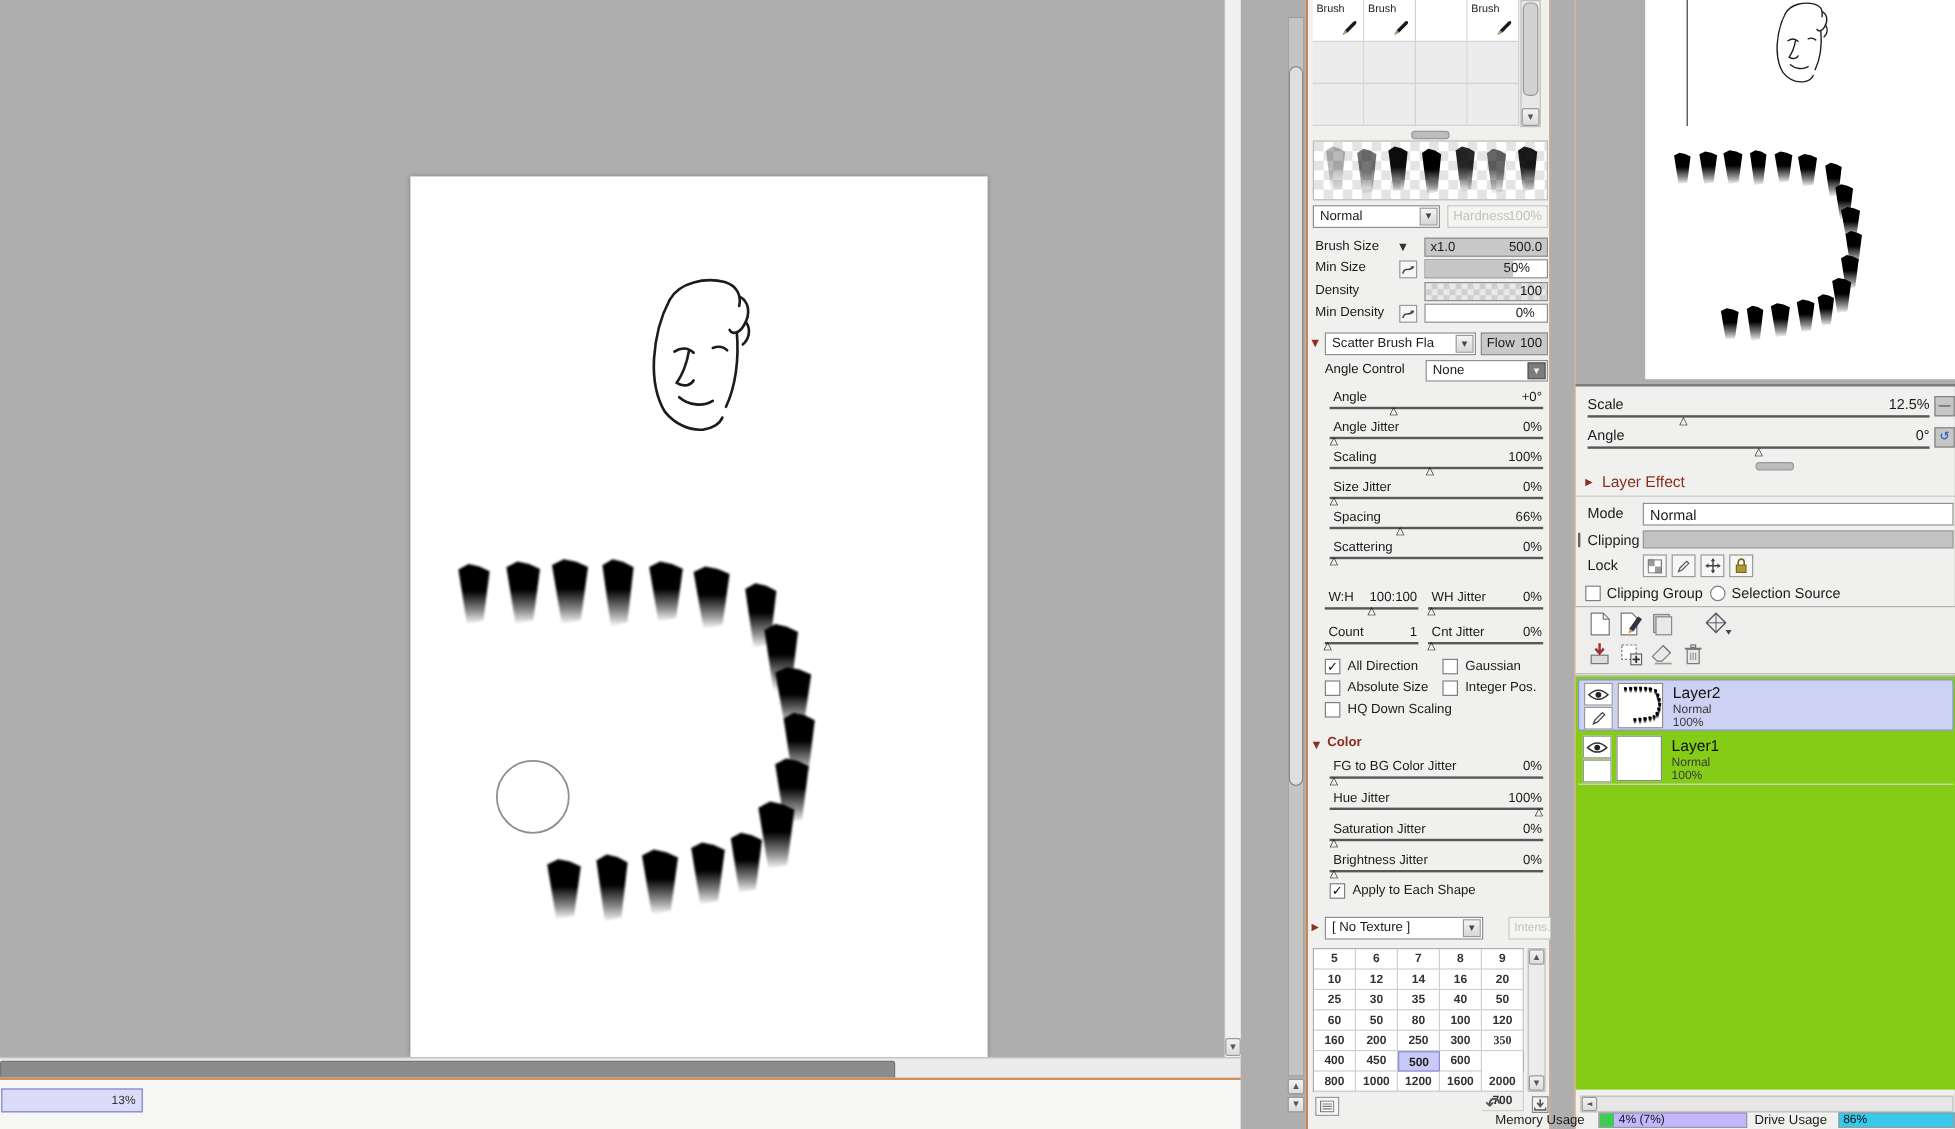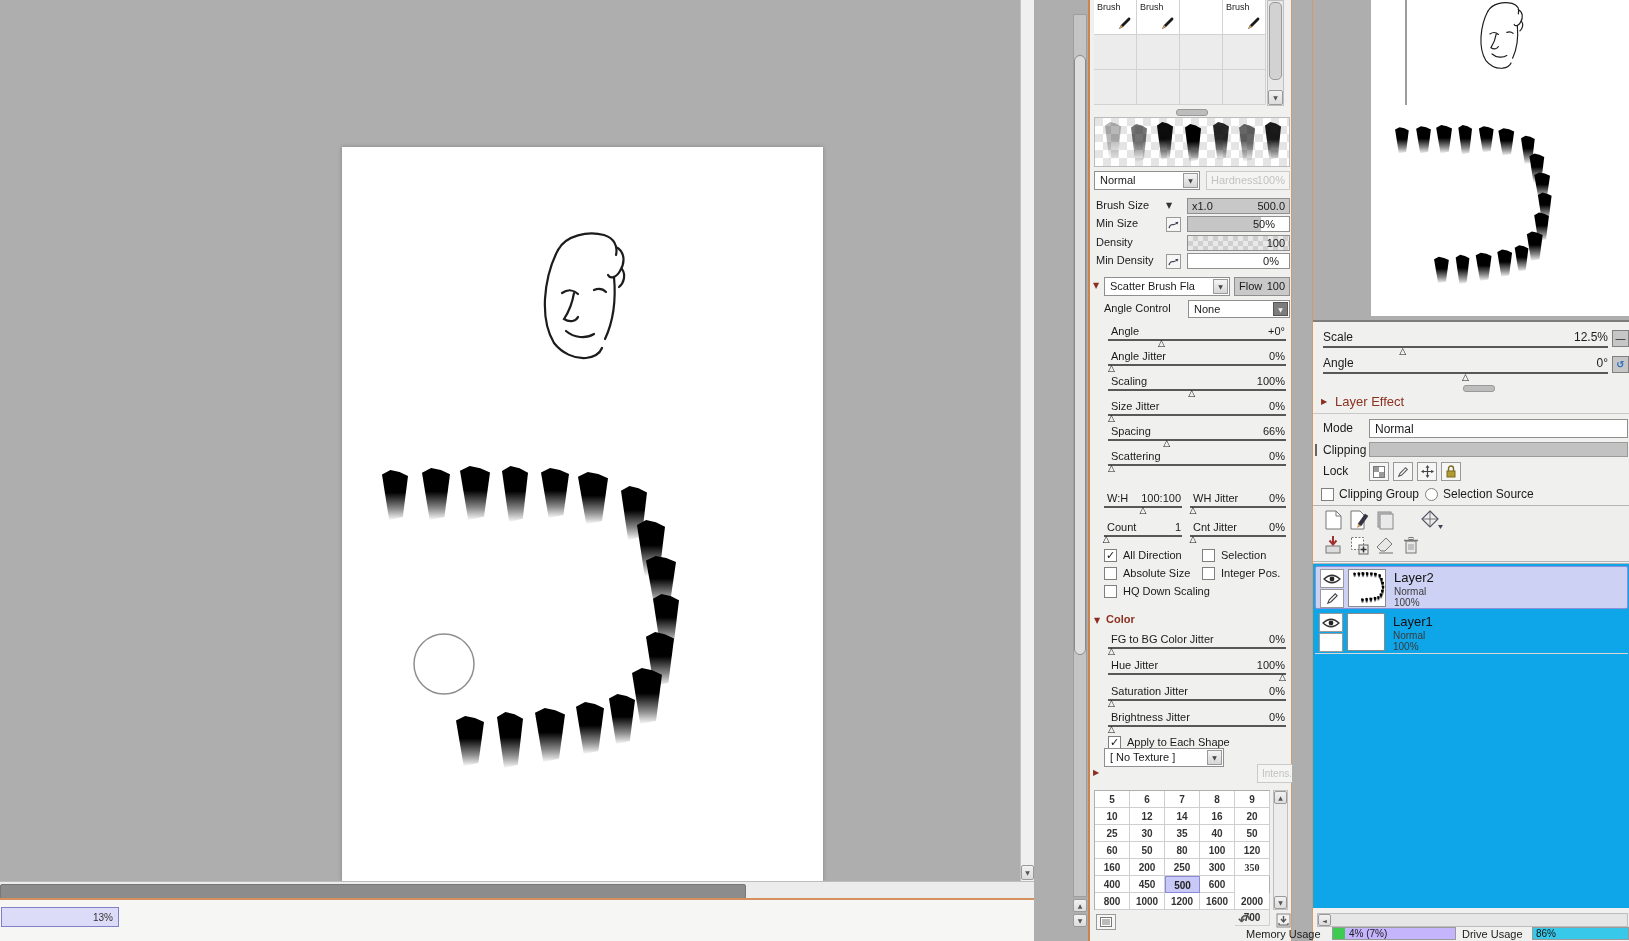--- a/index.html
+++ b/index.html
@@ -71,21 +71,21 @@
     box-sizing:border-box;font-size:12px;color:#1a1a1a;}
   #nav-preview{left:0;top:0;width:317px;height:322px;background:#aeaeae;border-bottom:2px solid #7d7d7d;box-sizing:border-box;overflow:hidden;}
   #nav-white{left:58px;top:0;width:259px;height:316px;background:#fff;}
   .rrow-label{position:absolute;left:10px;top:0;}
   .rrow-val{position:absolute;right:22px;top:0;}
   .rbtn{position:absolute;width:17px;height:17px;background:#c6c6c6;border:1px solid #808080;box-sizing:border-box;
     display:flex;align-items:center;justify-content:center;font-size:10px;}
   .icobtn{position:absolute;width:20px;height:19px;background:#f6f6f6;border:1px solid #9a9a9a;box-sizing:border-box;
     display:flex;align-items:center;justify-content:center;}
   .lt-btn{position:absolute;width:24px;height:22px;display:flex;align-items:center;justify-content:center;}
-  #layer-list{left:0;top:563px;width:317px;height:345px;background:#0ea5e9;border-top:1px solid #b5b5b5;box-sizing:border-box;}
+  #layer-list{left:0;top:563px;width:317px;height:345px;background:#84cc16;border-top:1px solid #b5b5b5;box-sizing:border-box;}
   .lrow{position:absolute;left:2px;width:313px;height:43px;box-sizing:border-box;border-bottom:1px solid #d8d8d8;}
   .lrow.sel{background:#cdd1f3;border:1px solid #8a90d8;border-radius:2px;}
   .lmini{position:absolute;width:24px;height:19px;background:#fff;border:1px solid #9a9a9a;box-sizing:border-box;
     display:flex;align-items:center;justify-content:center;}
   .lthumb{position:absolute;left:32px;top:2px;width:38px;height:38px;background:#fff;border:1px solid #8a8a8a;box-sizing:border-box;overflow:hidden;}
   .lname{position:absolute;left:78px;top:3px;font-size:13px;color:#111;}
   .lmode{position:absolute;left:78px;top:19px;font-size:10px;color:#3a3a3a;}
   .lopac{position:absolute;left:78px;top:30px;font-size:10px;color:#3a3a3a;}
   #list-hscroll{left:4px;top:913px;width:311px;height:14px;background:#e6e6e6;border:1px solid #bdbdbd;box-sizing:border-box;}
   
@@ -342,21 +342,21 @@
         <span class="smark glyph" style="left:3%">△</span>
       </div>
     </div>
   <div id="check-group">
       <div class="a" style="left: 14px; top: 549px; width: 92px; height: 16px;">
         <span class="cbox glyph" style="left:0;top:0;">✓</span>
         <span class="cblabel">All Direction</span>
       </div>
       <div class="a" style="left: 112px; top: 549px; width: 92px; height: 16px;">
         <span class="cbox glyph" style="left:0;top:0;"></span>
-        <span class="cblabel">Selection</span>
+        <span class="cblabel">Gaussian</span>
       </div>
       <div class="a" style="left: 14px; top: 567px; width: 92px; height: 16px;">
         <span class="cbox glyph" style="left:0;top:0;"></span>
         <span class="cblabel">Absolute Size</span>
       </div>
       <div class="a" style="left: 112px; top: 567px; width: 92px; height: 16px;">
         <span class="cbox glyph" style="left:0;top:0;"></span>
         <span class="cblabel">Integer Pos.</span>
       </div>
       <div class="a" style="left: 14px; top: 585px; width: 92px; height: 16px;">
@@ -394,21 +394,21 @@
       </div>
     </div>
   <div id="apply-check">
       <div class="a" style="left: 18px; top: 736px; width: 92px; height: 16px;">
         <span class="cbox glyph" style="left:0;top:0;">✓</span>
         <span class="cblabel">Apply to Each Shape</span>
       </div>
     </div>
 
   <span class="a secarr" style="left:3px;top:768px;">▶</span>
-  <div class="a select" style="left:14px;top:748px;width:120px;height:19px;padding-left:13px;">
+  <div class="a select" style="left:14px;top:764px;width:132px;height:19px;padding-left:13px;">
     <span class="txt" style="right:17px;">[ No Texture ]</span>
     <span class="darr glyph">▼</span>
   </div>
   <div class="a grayed" style="left:139px;top:764px;width:61px;height:19px;font-size:10px;margin-left:28px;">
     <span class="fl" style="top:3px;">Intens.</span>
     <span class="fr" style="top:3px;">95</span>
   </div>
 
   <div id="num-grid" class="a">
       <div class="a ncell" style="left: 0px; top: 0px;">5</div>

